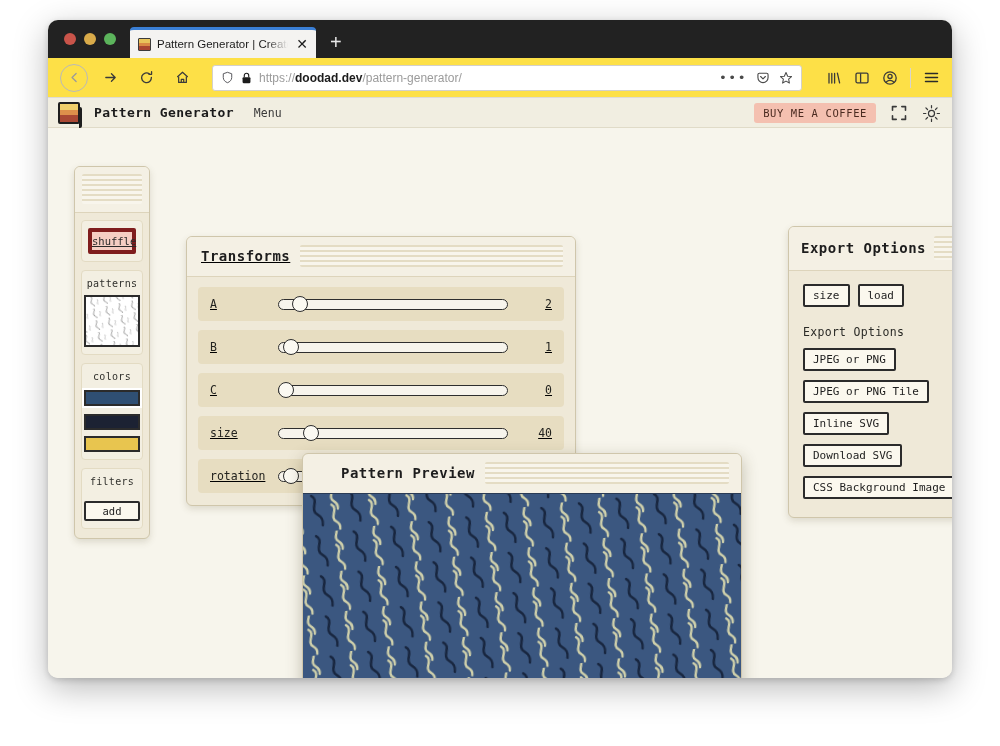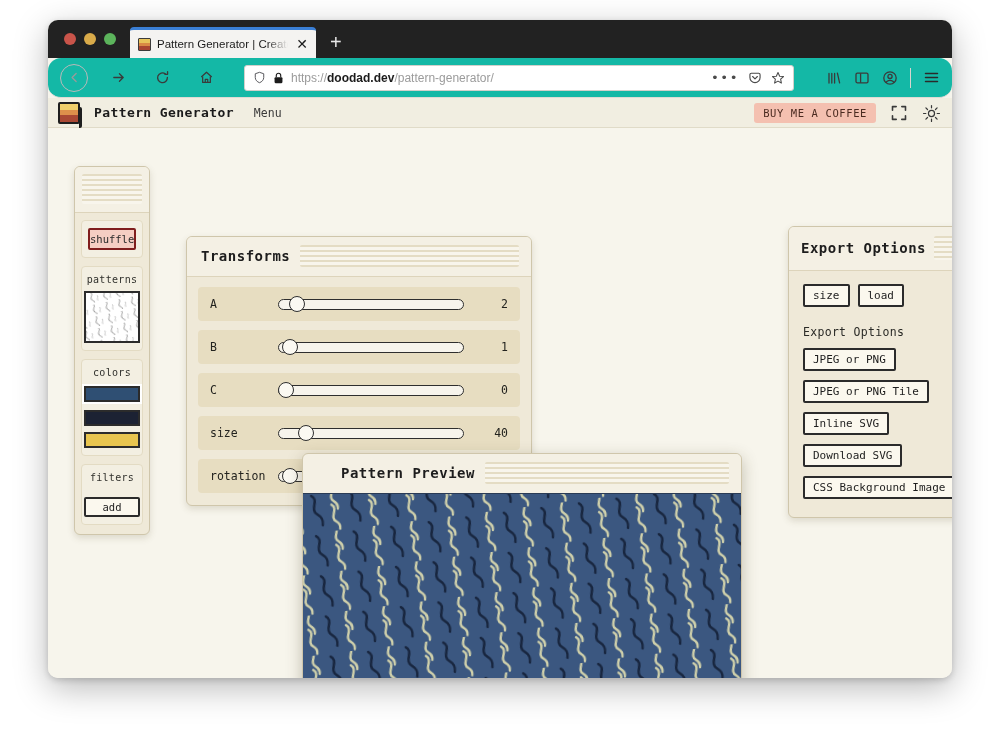--- a/index.html
+++ b/index.html
@@ -63,25 +63,24 @@
     flex: 0 0 auto; padding: 0 2px; cursor: pointer;
   }
   #new-tab-button {
     color: #e8e8e8; font-family: "Liberation Sans", sans-serif;
     font-size: 20px; line-height: 1; font-weight: 300;
     margin: 0 0 6px 14px; cursor: pointer;
   }
 
   
   #nav-bar {
-    height: 40px; background: #14b8a6;
+    height: 40px; background: #fde047;
     display: flex; align-items: center;
-    padding: 0 12px; gap: 16px;
+    padding: 0 12px; gap: 8px;
     border-bottom: 1px solid #dedbd5;
-    border-radius: 13px;
   }
   .nav-btn {
     width: 28px; height: 28px; display: flex;
     align-items: center; justify-content: center;
     color: #3a3a3a; cursor: pointer;
   }
   #nav-back { border: 1px solid #b9b9b9; border-radius: 50%; color: #9a9a9a; }
 
   #url-bar {
     flex: 1 1 auto; height: 26px; margin: 0 8px;
@@ -176,42 +175,42 @@
 
   .group {
     background: #f3efe2; border: 1px solid #e3dbc3;
     border-radius: 4px; padding: 7px 6px;
     display: flex; flex-direction: column; align-items: center; gap: 6px;
   }
   .group-label { font-size: 10px; color: #30302c; letter-spacing: .3px; }
 
   #shuffle-button {
     width: 100%; background: #f5cec3; color: #2a2a2a;
-    border: 2px solid #7f1d1d; border-radius: 2px;
+    border: 4px solid #7f1d1d; border-radius: 2px;
     font-family: inherit; font-size: 10.5px;
-    padding: 3px 0; cursor: pointer; text-align: center;
+    padding: 3px 0; cursor: pointer; text-align: center; text-decoration: underline;
   }
   #pattern-thumb {
     width: 56px; height: 52px;
     border: 2px solid #2b2b2b; background: #ffffff; cursor: pointer;
   }
   .color-swatch {
     width: 56px; height: 16px; border: 2px solid #2b2b2b;
     cursor: pointer; display: block;
   }
   .color-swatch.framed { box-shadow: 0 0 0 2px #ffffff; margin: 2px 0; }
   #filters-add-button {
     width: 56px; background: #fbf8ee; color: #222;
     border: 2px solid #2b2b2b; border-radius: 2px;
     font-family: inherit; font-size: 10.5px; padding: 2px 0;
     cursor: pointer; text-align: center; margin-top: 8px;
   }
 
   
-  #transforms-panel { left: 138px; top: 138px; width: 346px; }
+  #transforms-panel { left: 138px; top: 138px; width: 390px; text-decoration: underline; }
   #transforms-panel .panel-body { padding: 10px 11px 12px 11px; display: flex; flex-direction: column; gap: 9px; }
 
   .slider-row {
     display: flex; align-items: center;
     background: #e7ddc1; border-radius: 4px;
     padding: 9px 12px; gap: 10px;
   }
   .slider-label {
     font-size: 11.5px; color: #23231f; width: 58px; flex: 0 0 58px;
   }

